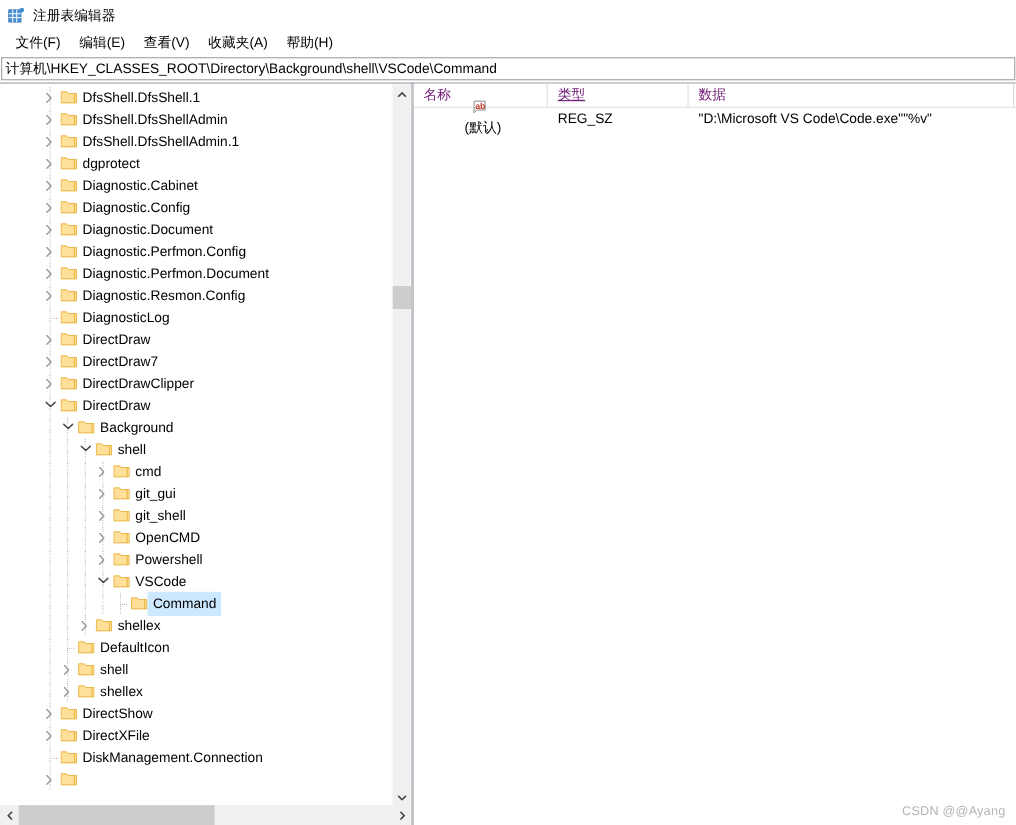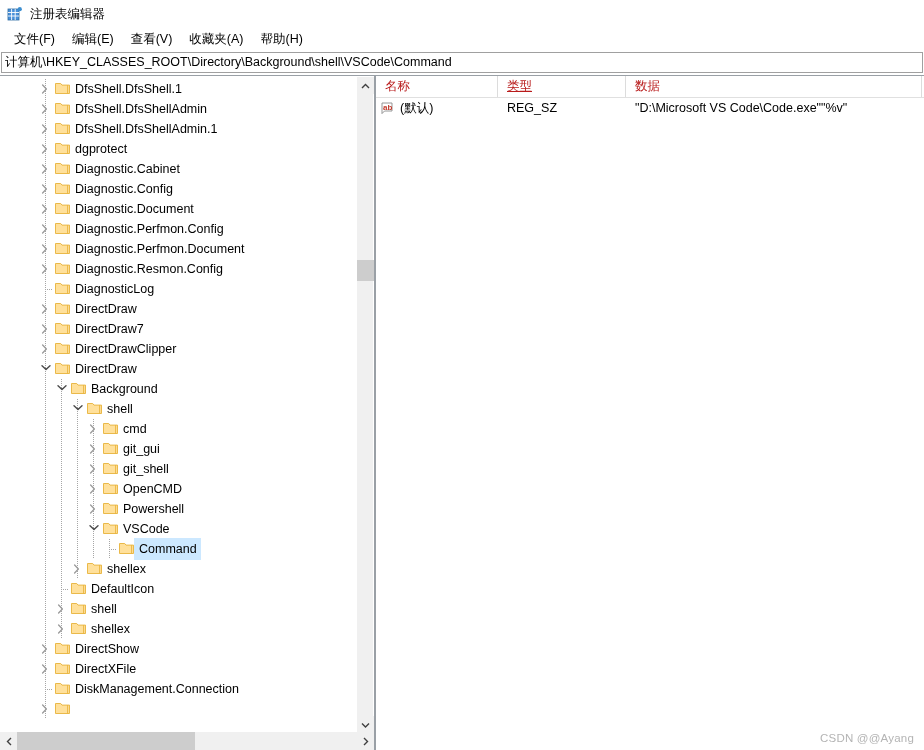--- a/index.html
+++ b/index.html
@@ -251,40 +251,41 @@
     background: #ffffff;
     border-bottom: 1px solid #e0e0e0;
     box-sizing: border-box;
   }
   .col-header .col {
     font-size: 12.5px;
     line-height: 21px;
     padding-left: 9px;
     border-right: 1px solid #dcdcdc;
     box-sizing: border-box;
-    color: #b91c1c;
+    color: #701a75;
     overflow: hidden;
     white-space: nowrap;
   }
   .col-name { width: 122px; }
   .col-type { width: 128px; text-decoration: underline; }
   .col-data { width: 296px; border-right: 1px solid #dcdcdc; }
 
   .value-row {
     height: 21px;
     display: flex;
     align-items: center;
     cursor: default;
   }
   .value-row .cell {
     font-size: 12.5px;
     line-height: 21px;
     box-sizing: border-box;
     white-space: nowrap;
     overflow: hidden;
+    flex-direction: column;
   }
   .cell-name {
     width: 122px;
     display: flex;
     align-items: center;
     padding-left: 4px;
   }
   .cell-name .ab-icon {
     width: 16px;
     height: 16px;

